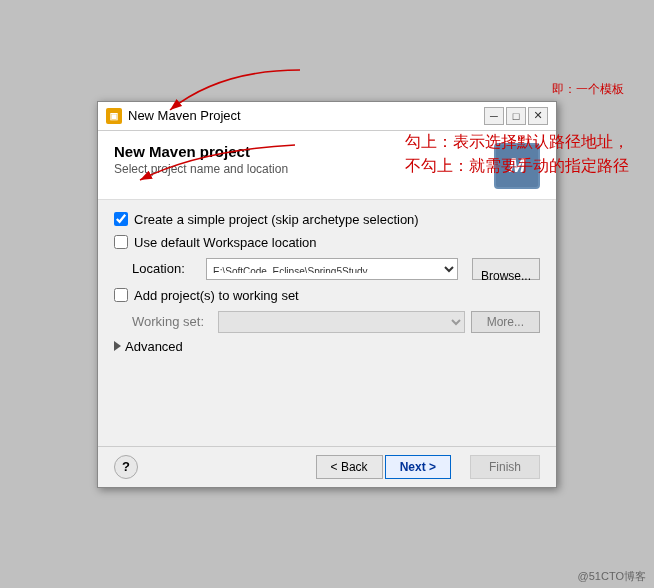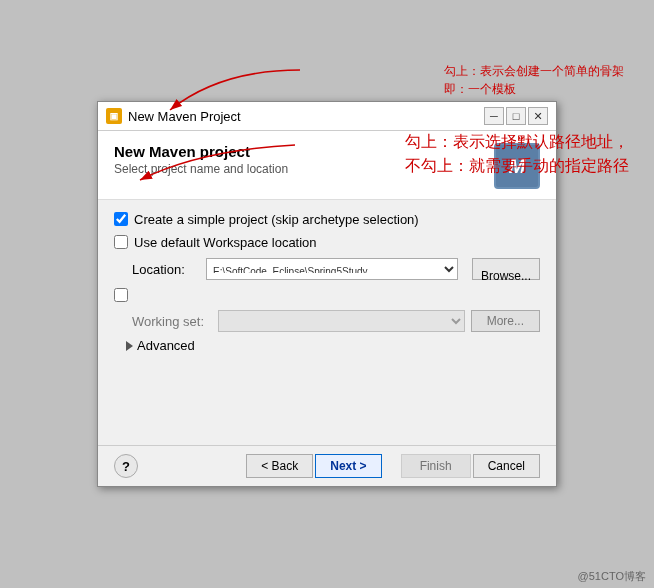--- a/index.html
+++ b/index.html
@@ -95,21 +95,21 @@
       font-weight: bold;
       font-style: italic;
     }
 
     .dialog-body {
       padding: 12px 16px;
       background: #f0f0f0;
     }
     .checkbox-row {
       display: flex;
-      align-items: flex-start;
+      align-items: center;
       margin-bottom: 8px;
       gap: 6px;
     }
     .checkbox-row input[type="checkbox"] {
       width: 14px;
       height: 14px;
       cursor: pointer;
       flex-shrink: 0;
     }
     .checkbox-label {
@@ -177,21 +177,20 @@
       font-size: 12px;
       color: #777;
     }
 
     .advanced-row {
       display: flex;
       align-items: center;
       margin-top: 4px;
       gap: 4px;
       cursor: pointer;
-      margin-left: 12px;
     }
     .advanced-triangle {
       width: 0;
       height: 0;
       border-top: 5px solid transparent;
       border-bottom: 5px solid transparent;
       border-left: 7px solid #555;
     }
     .advanced-label {
       font-size: 13px;
@@ -307,20 +306,21 @@
       <div class="form-row" style="margin-left:18px;">
         <span class="form-label">Location:</span>
         <select class="form-select">
           <option>E:\SoftCode_Eclipse\Spring5Study</option>
         </select>
         <button class="btn-browse">Browse...</button>
       </div>
 
       <div class="checkbox-row" style="margin-top:6px;">
         <input type="checkbox" id="chk-workingset" style="">
+        <label class="checkbox-label" for="chk-workingset">Add project(s) to working set</label>
       </div>
 
       <div class="working-set-row" style="margin-left:18px;">
         <span class="working-set-label">Working set:</span>
         <select class="working-set-select" disabled=""></select>
         <button class="btn-more" disabled="">More...</button>
       </div>
 
       <div class="advanced-row">
         <div class="advanced-triangle"></div>
@@ -331,30 +331,29 @@
     </div>
 
     <div class="dialog-footer">
       <div class="footer-left">
         <button class="btn-help">?</button>
       </div>
       <div class="footer-right">
         <button class="btn-nav">&lt; Back</button>
         <button class="btn-primary">Next &gt;</button>
         <button class="btn-disabled" disabled="">Finish</button>
-        <button class="btn-nav">Cancel</button>
       </div>
     </div>
 
   </div>
 
   <div style="position:absolute; top:0; left:0; width:654px; height:588px; pointer-events:none;">
 
     <div style="position:absolute; top:62px; right:30px; color:#cc0000; font-size:12px; font-family:'Microsoft YaHei',sans-serif; line-height:1.5; text-align:left;">
-      <span>勾上：表示会创建一个简单的骨架</span><br>
+      <br>
       <span>即：一个模板</span>
     </div>
 
     <svg style="position:absolute; top:60px; left:140px; pointer-events:none;" width="200" height="60">
       <defs>
         <marker id="arrowhead1" markerWidth="8" markerHeight="6" refX="8" refY="3" orient="auto">
           <polygon points="0 0, 8 3, 0 6" fill="#cc0000"></polygon>
         </marker>
       </defs>
       <path d="M 160,10 Q 80,10 30,50" stroke="#cc0000" stroke-width="1.5" fill="none" marker-end="url(#arrowhead1)"></path>

